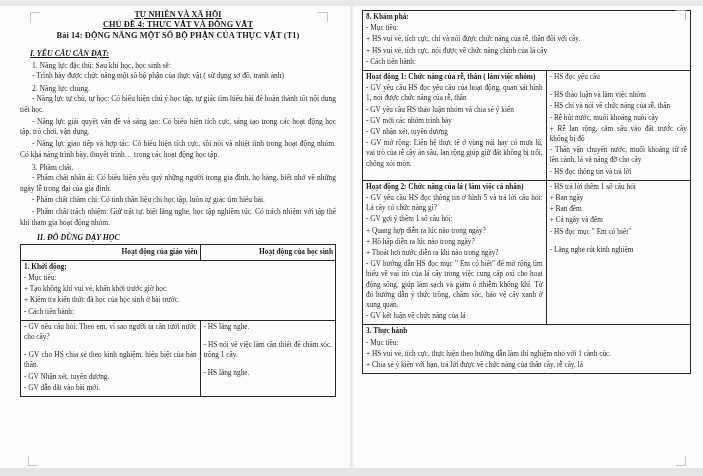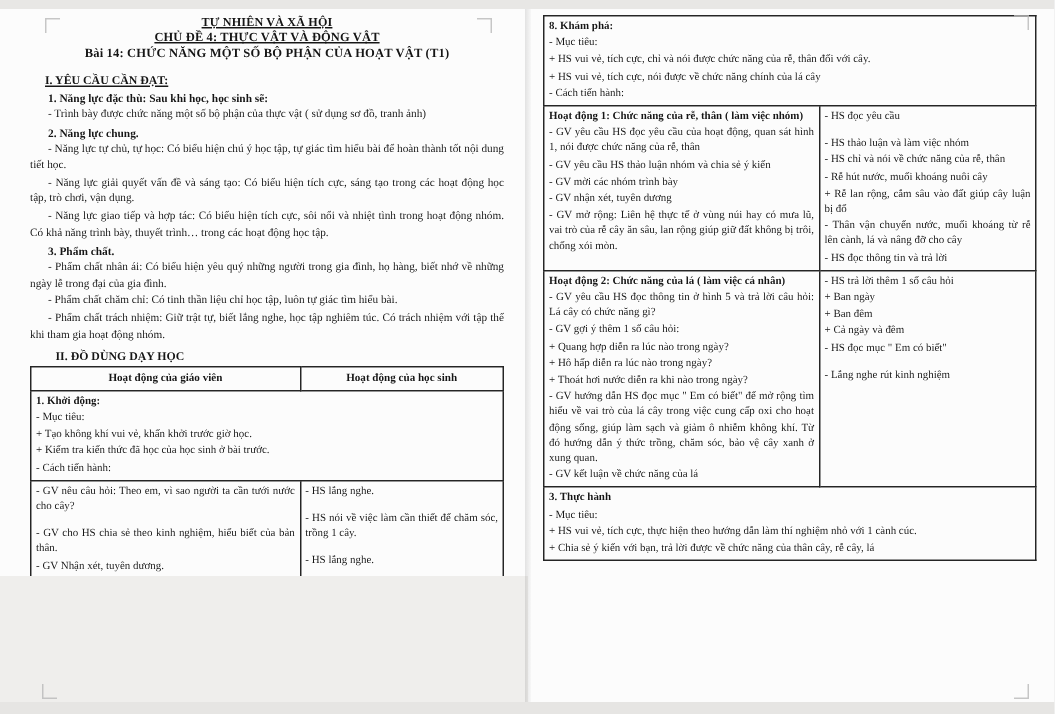--- a/index.html
+++ b/index.html
@@ -27,21 +27,21 @@
 
   .page {
     position: relative;
     background: #ffffff;
     box-sizing: border-box;
     overflow: hidden;
     filter: contrast(1.06) brightness(0.99);
   }
   .page-left {
     width: 352px;
-    height: 384px;
+    height: 476px;
     padding: 10px 16px 4px 20px;
   }
   .page-right {
     width: 351px;
     height: 476px;
     padding: 8px 12px 4px 10px;
   }
 
   
   .gutter {
@@ -98,24 +98,25 @@
   }
   .t-line.l1 { font-size: 8.1px; }
   .t-line.l2 { font-size: 8.3px; }
   .t-line.l3 { font-size: 8.4px; text-decoration: none; }
 
   .h-sect {
     font-weight: bold;
     font-size: 7.9px;
     text-decoration: underline;
     margin: 5px 0 2px 10px;
+    font-style: italic;
   }
   .h-sect.nounder { text-decoration: none; margin-left: 17px; }
   .h-sub {
-    font-weight: bold;
+    font-weight: normal;
     font-size: 7.6px;
     margin: 3px 0 1px 12px;
   }
   .para {
     font-size: 7.5px;
     line-height: 1.42;
     text-align: justify;
     margin: 0 0 1px 0;
     text-indent: 12px;
   }
@@ -128,21 +129,21 @@
     table-layout: fixed;
   }
   table.act th, table.act td {
     border: 1px solid #2a2a2a;
     vertical-align: top;
     padding: 1px 3px 2px 3px;
     font-size: 7.3px;
     line-height: 1.4;
   }
   table.act th {
-    text-align: center;
+    text-align: right;
     font-weight: bold;
     font-size: 7.4px;
     padding: 2px 2px;
   }
   .cell-p {
     margin: 0 0 1px 0;
     text-align: justify;
   }
   .cell-p.b { font-weight: bold; }
   .spacer-sm { height: 7px; }
@@ -164,21 +165,21 @@
   <div class="crop-mark cm-tr"></div>
   <div class="crop-mark cm-tr2"></div>
   <div class="crop-mark cm-bl"></div>
   <div class="crop-mark cm-br"></div>
 
   <div class="page page-left">
 
     <div class="title-block">
       <div class="t-line l1">TỰ NHIÊN VÀ XÃ HỘI</div>
       <div class="t-line l2">CHỦ ĐỀ 4: THỰC VẬT VÀ ĐỘNG VẬT</div>
-      <div class="t-line l3">Bài 14: CHỨC NĂNG MỘT SỐ BỘ PHẬN CỦA HOẠT VẬT (T1)</div>
+      <div class="t-line l3">Bài 14: ĐỘNG NĂNG MỘT SỐ BỘ PHẬN CỦA THỰC VẬT (T1)</div>
     </div>
 
     <div class="h-sect">I. YÊU CẦU CẦN ĐẠT:</div>
     <div class="h-sub">1. Năng lực đặc thù: Sau khi học, học sinh sẽ:</div>
     <div id="s1-items">
         <div class="para">- Trình bày được chức năng một số bộ phận của thực vật ( sử dụng sơ đồ, tranh ảnh)</div>
       </div>
 
     <div class="h-sub">2. Năng lực chung.</div>
     <div id="s2-items">
@@ -262,21 +263,21 @@
               <div class="cell-p">- GV mời các nhóm trình bày</div>
               <div class="cell-p">- GV nhận xét, tuyên dương</div>
               <div class="cell-p">- GV mở rộng: Liên hệ thực tế ở vùng núi hay có mưa lũ, vai trò của rễ cây ăn sâu, lan rộng giúp giữ đất không bị trôi, chống xói mòn.</div>
             </td>
             <td>
               <div class="cell-p">- HS đọc yêu cầu</div>
               <div class="spacer-sm"></div>
               <div class="cell-p">- HS thảo luận và làm việc nhóm</div>
               <div class="cell-p">- HS chỉ và nói về chức năng của rễ, thân</div>
               <div class="cell-p">- Rễ hút nước, muối khoáng nuôi cây</div>
-              <div class="cell-p">+ Rễ lan rộng, cắm sâu vào đất giúp cây luận bị đổ</div>
+              <div class="cell-p">+ Rễ lan rộng, cắm sâu vào đất trước cây không bị đổ</div>
               <div class="cell-p">- Thân vận chuyển nước, muối khoáng từ rễ lên cành, lá và nâng đỡ cho cây</div>
               <div class="cell-p">- HS đọc thông tin và trả lời</div>
             </td>
           </tr>
           <tr>
             <td>
               <div class="cell-p b">Hoạt động 2: Chức năng của lá ( làm việc cá nhân)</div>
               <div class="cell-p">- GV yêu cầu HS đọc thông tin ở hình 5 và trả lời câu hỏi: Lá cây có chức năng gì?</div>
               <div class="cell-p">- GV gợi ý thêm 1 số câu hỏi:</div>
               <div class="cell-p">+ Quang hợp diễn ra lúc nào trong ngày?</div>

